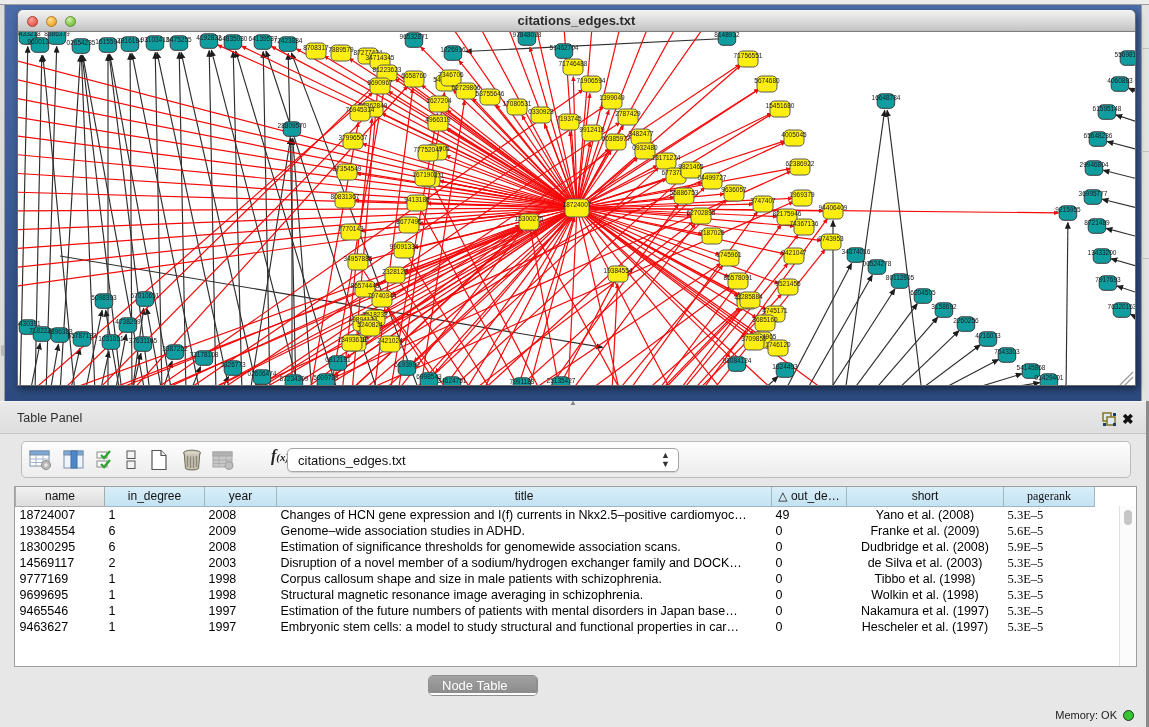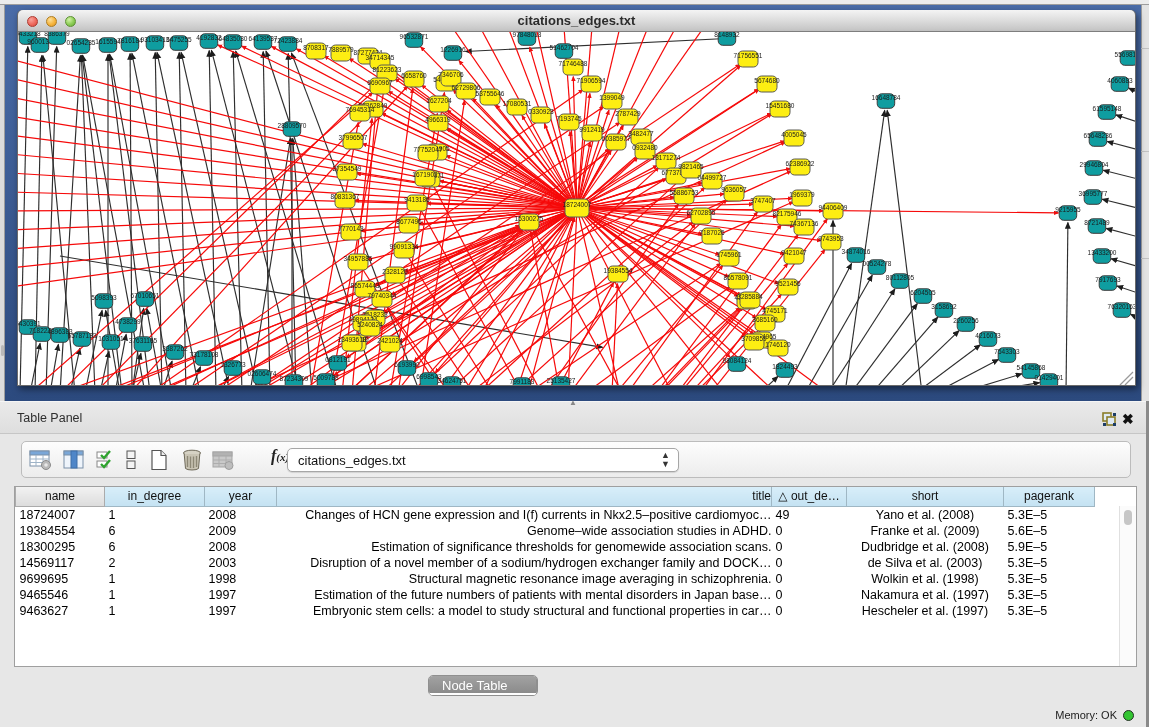--- a/index.html
+++ b/index.html
@@ -26,22 +26,22 @@
 #toolbar { position:absolute; left:21px; top:40px; width:1110px; height:37px; background:linear-gradient(#fdfdfd,#ececec); border:1px solid #bcbcbc; border-radius:5px; }
 .tbi { position:absolute; top:7px; }
 #dropdown { position:absolute; left:265px; top:6px; width:392px; height:24px; background:#fff; border:1px solid #a6a6a6; border-radius:5px; box-shadow:0 1px 1px rgba(0,0,0,0.12); }
 #dropdown .t { position:absolute; left:10px; top:4px; font-size:13px; color:#111; }
 #dropdown .arrows { position:absolute; right:8px; top:2px; font-size:9px; color:#333; line-height:9px; }
 #tblwrap { position:absolute; left:14px; top:85px; width:1123px; height:181px; background:#fff; border:1px solid #9f9f9f; overflow:hidden; }
 table { border-collapse:collapse; table-layout:fixed; width:1079px; font-size:12px;padding-left:37px; }
 th { height:19px; background:linear-gradient(#d8eef9,#c4e2f2); border:1px solid #9fb7c4; border-top:none; font-weight:normal; font-size:12px; color:#111; padding:0; overflow:hidden; white-space:nowrap; }
 th.c1 { background:linear-gradient(#f2f2f2,#dcdcdc); border:1px solid #ababab; border-top:none; }
 td { height:16px; padding:1px 0 0 4px; overflow:hidden; white-space:nowrap; color:#000; font-size:12.5px; }
-.c1 { width:89px; } .c2 { width:100px; } .c3 { width:72px; } .c4 { width:495px;text-align:right; }
-.c5 { width:75px; } .c6 { width:157px; } .c7 { width:91px; }
+.c1 { width:89px; } .c2 { width:100px; } .c3 { width:72px; } .c4 { width:495px; }
+.c5 { width:75px; } .c6 { width:157px; } .c7 { width:91px;font-family:Liberation Serif, serif; }
 td.c6 { text-align:center; padding-left:0; }
 #vscroll { position:absolute; right:0px; top:19px; width:17px; height:160px; background:#fbfbfb; border-left:1px solid #e0e0e0; }
 #vthumb { position:absolute; left:4px; top:4px; width:8px; height:15px; background:#c6c6c6; border-radius:5px; }
 #tabs { position:absolute; left:428px; top:274px; height:21px; display:flex; border:1px solid #8f8f8f; border-radius:5px; overflow:hidden; background:#fff;flex-direction:column; }
 .tab { font-size:13px; padding:2px 13px 0 13px; color:#1c1c1c; border-right:1px solid #9f9f9f; background:linear-gradient(#ffffff,#f2f2f2); }
 .tab.sel { background:linear-gradient(#a2a2a2,#8b8b8b); color:#fff; border-right:1px solid #8f8f8f; }
 .tab:last-child { border-right:none;margin-top:12px; }
 #mem { position:absolute; right:32px; top:308px; font-size:11px; color:#1c1c1c; }
 #memdot { position:absolute; left:1123px; top:309px; width:11px; height:11px; border-radius:50%; background:#33c532; border:1.5px solid #233323; }
 </style></head>
@@ -716,20 +716,29 @@
 <tr>
               <td class="c1">14569117</td>
               <td class="c2">2</td>
               <td class="c3">2003</td>
               <td class="c4">Disruption of a novel member of a sodium/hydrogen exchanger family and DOCK…</td>
               <td class="c5">0</td>
               <td class="c6">de Silva et al. (2003)</td>
               <td class="c7">5.3E–5</td>
             </tr>
 <tr>
+              <td class="c1">9777169</td>
+              <td class="c2">1</td>
+              <td class="c3">1998</td>
+              <td class="c4">Corpus callosum shape and size in male patients with schizophrenia.</td>
+              <td class="c5">0</td>
+              <td class="c6">Tibbo et al. (1998)</td>
+              <td class="c7">5.3E–5</td>
+            </tr>
+<tr>
               <td class="c1">9699695</td>
               <td class="c2">1</td>
               <td class="c3">1998</td>
               <td class="c4">Structural magnetic resonance image averaging in schizophrenia.</td>
               <td class="c5">0</td>
               <td class="c6">Wolkin et al. (1998)</td>
               <td class="c7">5.3E–5</td>
             </tr>
 <tr>
               <td class="c1">9465546</td>

